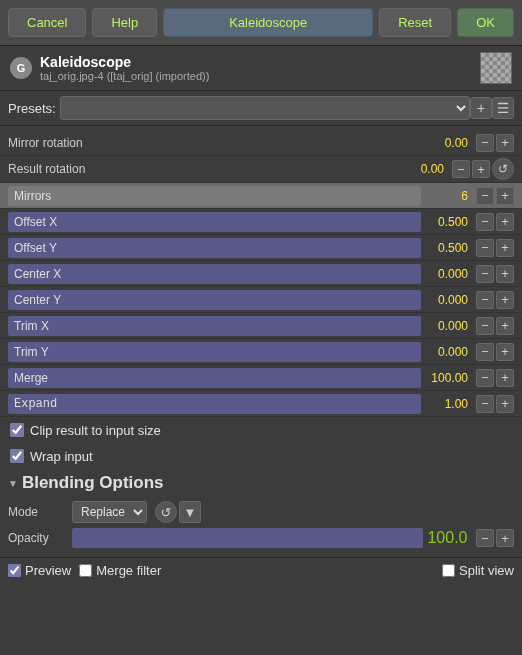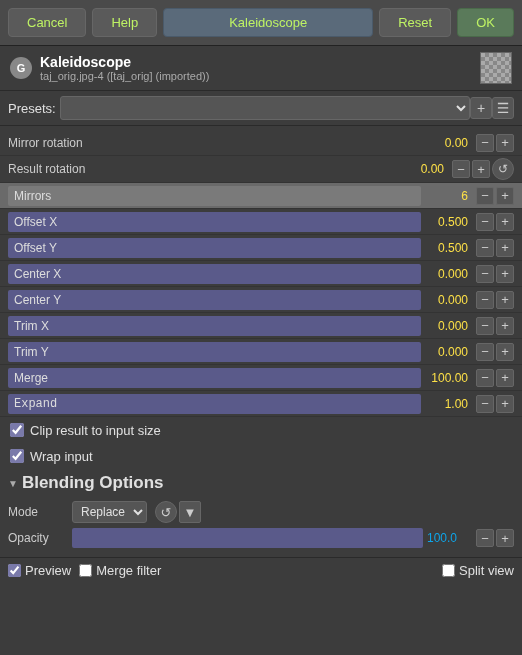--- a/index.html
+++ b/index.html
@@ -200,24 +200,24 @@
       color: #e0e0e0;
       padding: 2px 4px;
       font-size: 12px;
       border-radius: 3px;
     }
     .blend-row .blend-icons {
       display: flex; gap: 2px; margin-left: 4px;
     }
     .blend-row .blend-value {
       margin-left: auto;
-      font-size: 12px;
-      color: #0ea5e9;
+      font-size: 16px;
+      color: #84cc16;
       min-width: 45px;
-      text-align: left;
+      text-align: center;
       padding-right: 4px;
     }
 
     
     .footer {
       display: flex;
       padding: 5px 8px;
       background: #3c3c3c;
       border-top: 1px solid #2a2a2a;
       gap: 8px;

